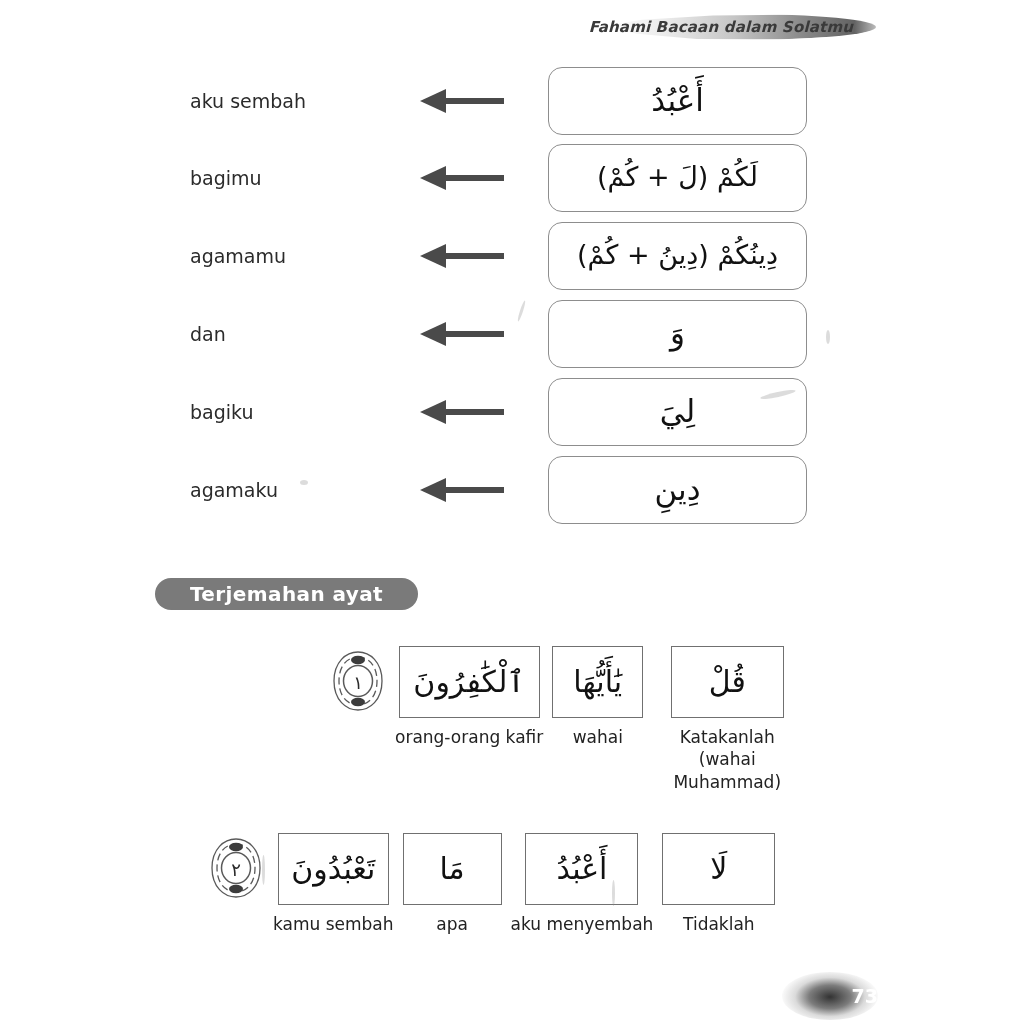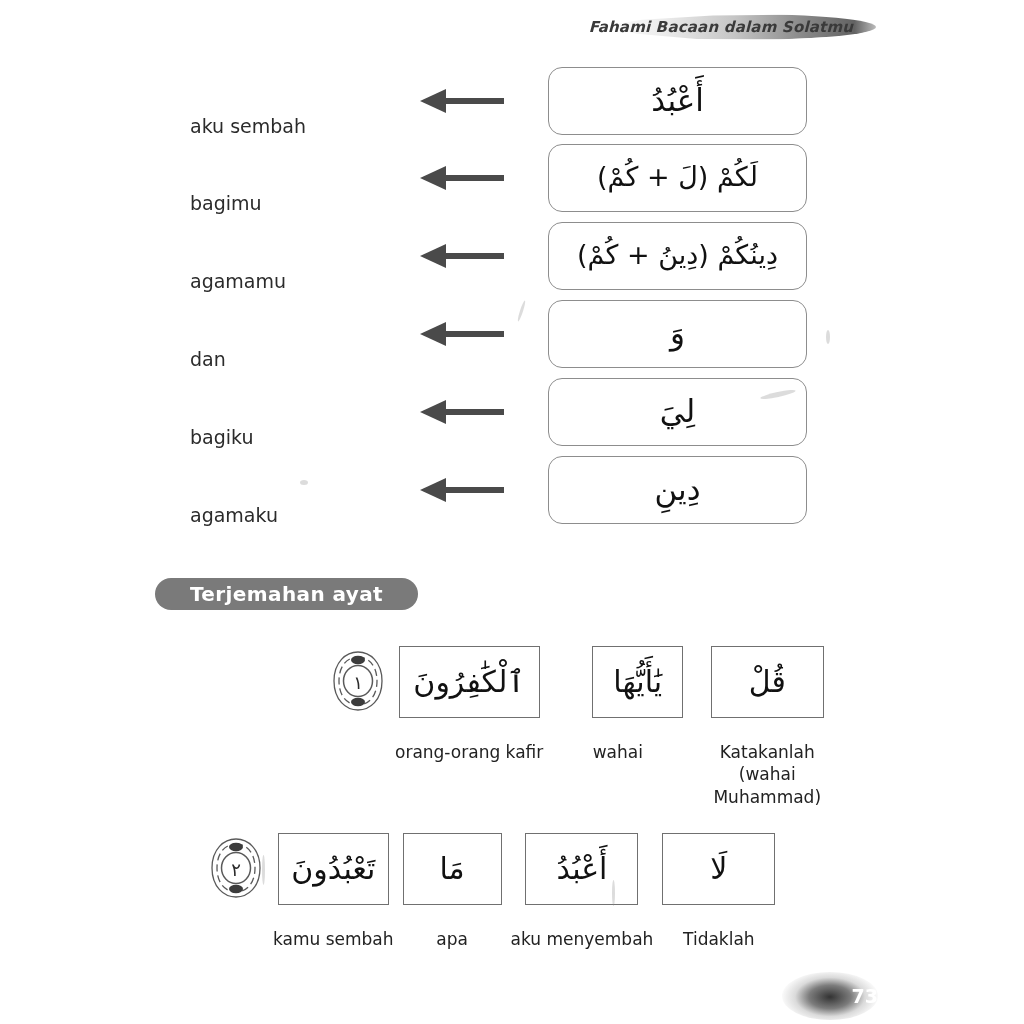--- a/index.html
+++ b/index.html
@@ -80,21 +80,20 @@
   }
   .map-label {
     position: absolute;
     left: 190px;
     top: 50%;
     transform: translateY(-50%);
     font-family: "DejaVu Sans", sans-serif;
     font-size: 19px;
     color: #2b2b2b;
     white-space: nowrap;
-    margin-top: 25px;
   }
   .map-arrow {
     position: absolute;
     left: 420px;
     top: 50%;
     transform: translateY(-50%);
     width: 84px;
     height: 24px;
   }
   .map-box {
@@ -165,21 +164,20 @@
   }
   .verse-cells {
     display: flex;
     flex-direction: row;
   }
   .verse-cell {
     display: flex;
     flex-direction: column;
     align-items: center;
     margin-left: 9px;
-    gap: 15px;
   }
   .verse-cell .ar-box {
     border: 1.6px solid #707070;
     background: #ffffff;
     display: flex;
     align-items: center;
     justify-content: center;
     height: 72px;
     box-sizing: border-box;
     padding: 0 10px;
@@ -190,21 +188,21 @@
     font-family: "DejaVu Sans", sans-serif;
     font-size: 17px;
     color: #222222;
     text-align: center;
     line-height: 1.32;
     max-width: 150px;
   }
 
   
   .w-kafirun { width: 141px; }
-  .w-ayyuha  { width: 91px; margin-left: 40px; }
+  .w-ayyuha  { width: 91px; }
   .w-qul     { width: 113px; }
   .w-tabudun { width: 111px; }
   .w-ma      { width: 99px; }
   .w-abudu   { width: 113px; }
   .w-la      { width: 113px; }
 
   
   .page-number {
     position: absolute;
     left: 782px;

